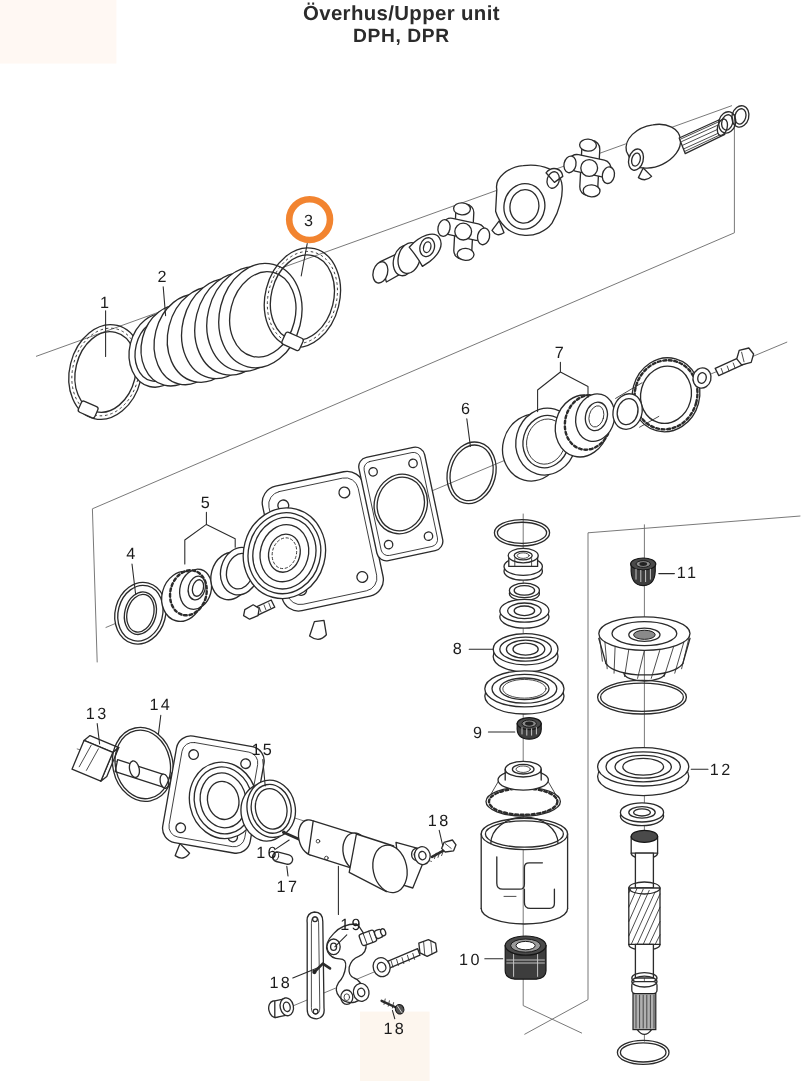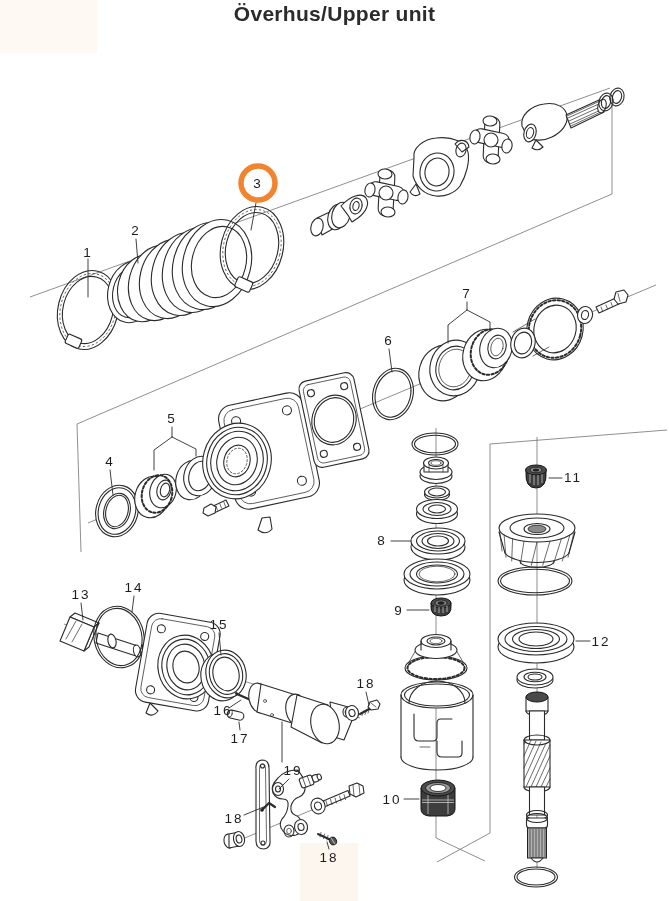--- a/index.html
+++ b/index.html
@@ -1,19 +1,19 @@
 <!DOCTYPE html>
 <html><head>
 <meta charset="utf-8">
 <style>
   html,body{margin:0;padding:0;background:#ffffff;}
   .page{position:relative;width:669px;height:901px;background:#ffffff;overflow:hidden;
         font-family:"Liberation Sans",sans-serif;}
   .hdr{position:absolute;top:2px;left:0;width:100%;text-align:center;color:#2b2b2b;z-index:5;}
-  .hdr .l1{font-size:21px;font-weight:bold;letter-spacing:.3px;}
+  .hdr .l1{font-size:17px;font-weight:bold;letter-spacing:.3px;}
   .hdr .l2{font-size:16px;font-weight:bold;letter-spacing:.5px;}
   svg{position:absolute;top:0;left:0;}
   
   .p{fill:#ffffff;stroke:#2b2b2b;stroke-width:1.1;stroke-linejoin:round;stroke-linecap:round;}
   .s{fill:none;stroke:#2b2b2b;stroke-width:1.1;stroke-linejoin:round;stroke-linecap:round;}
   .t{fill:none;stroke:#2b2b2b;stroke-width:0.7;stroke-linecap:round;}
   .d{stroke-dasharray:2.4,2.2;stroke-width:2;}
   .dk{fill:#3d3d3d;stroke:#161616;stroke-width:1;}
   .dk2{fill:#4a4a4a;stroke:#161616;stroke-width:1;}
   .wl{fill:none;stroke:#c9c9c9;stroke-width:0.8;}
@@ -21,20 +21,21 @@
   .ldr{fill:none;stroke:#2b2b2b;stroke-width:0.9;stroke-linecap:round;stroke-linejoin:round;}
   text.c{font-family:"Liberation Sans",sans-serif;font-size:13.5px;letter-spacing:2px;
          fill:#1c1c1c;text-anchor:middle;}
 </style>
 </head>
 <body>
 
 <div class="page">
   <div class="hdr">
     <div class="l1">Överhus/Upper unit</div>
+    <div class="l2">DPH, DPR</div>
   </div>
 
   <svg width="669" height="901" viewBox="0 0 669 901">
 
     <rect x="0" y="0" width="97" height="53" fill="#FFF8F3"></rect>
     <rect x="300" y="843" width="58" height="58" fill="#FDF6EE"></rect>
 
     <g>
       <path class="ln" d="M30,297 L610,88"></path>
       <path class="ln" d="M88,523 L656,285"></path>

